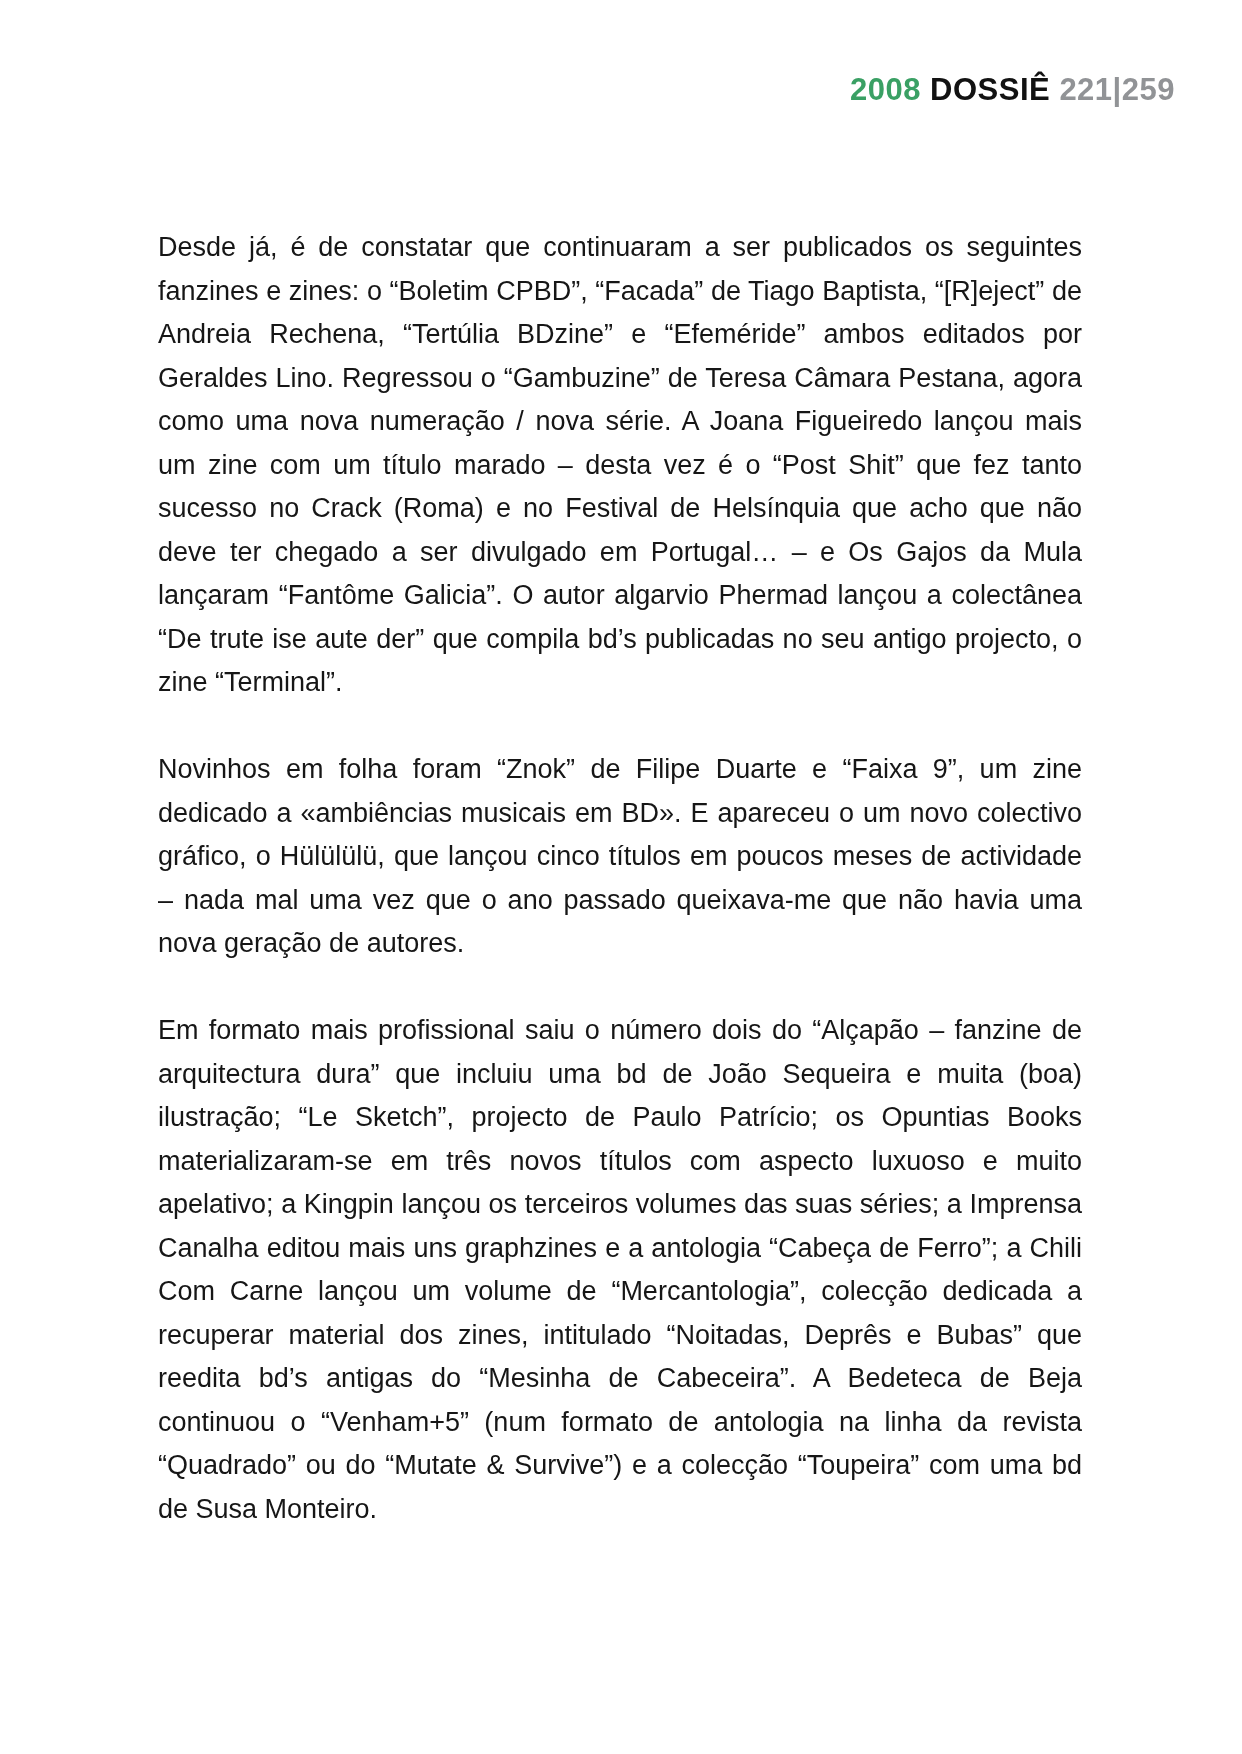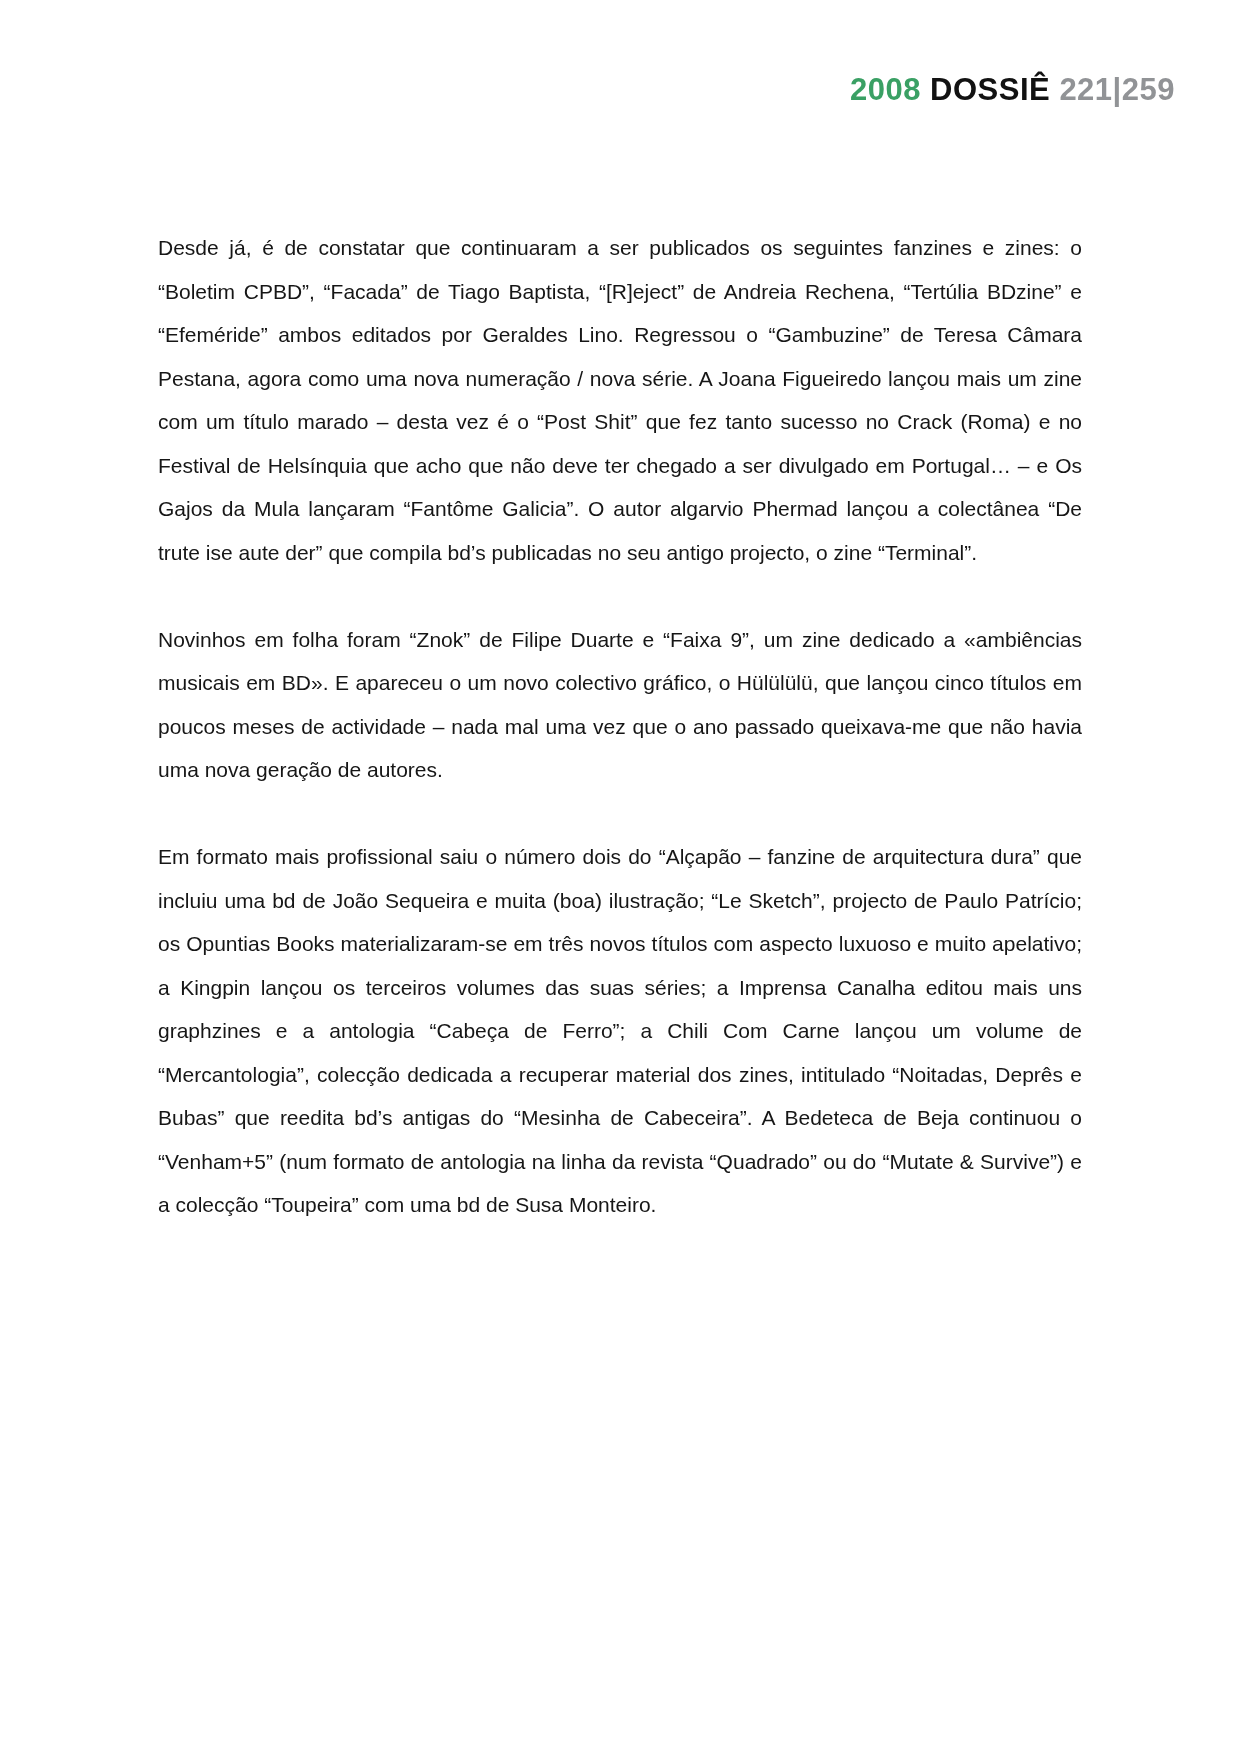--- a/index.html
+++ b/index.html
@@ -35,21 +35,21 @@
     right: 160px;
   }
   .doc-heading {
     font-size: 21px;
     line-height: 43.5px;
     font-weight: 400;
     margin: 0 0 43.5px 0;
     color: #161616;
   }
   .body-para {
-    font-size: 21px;
+    font-size: 27px;
     line-height: 43.5px;
     text-align: justify;
     text-justify: inter-word;
     hyphens: none;
     margin: 0 0 43.5px 0;
     color: #161616;
   }
 </style>
 </head>
 <body>

